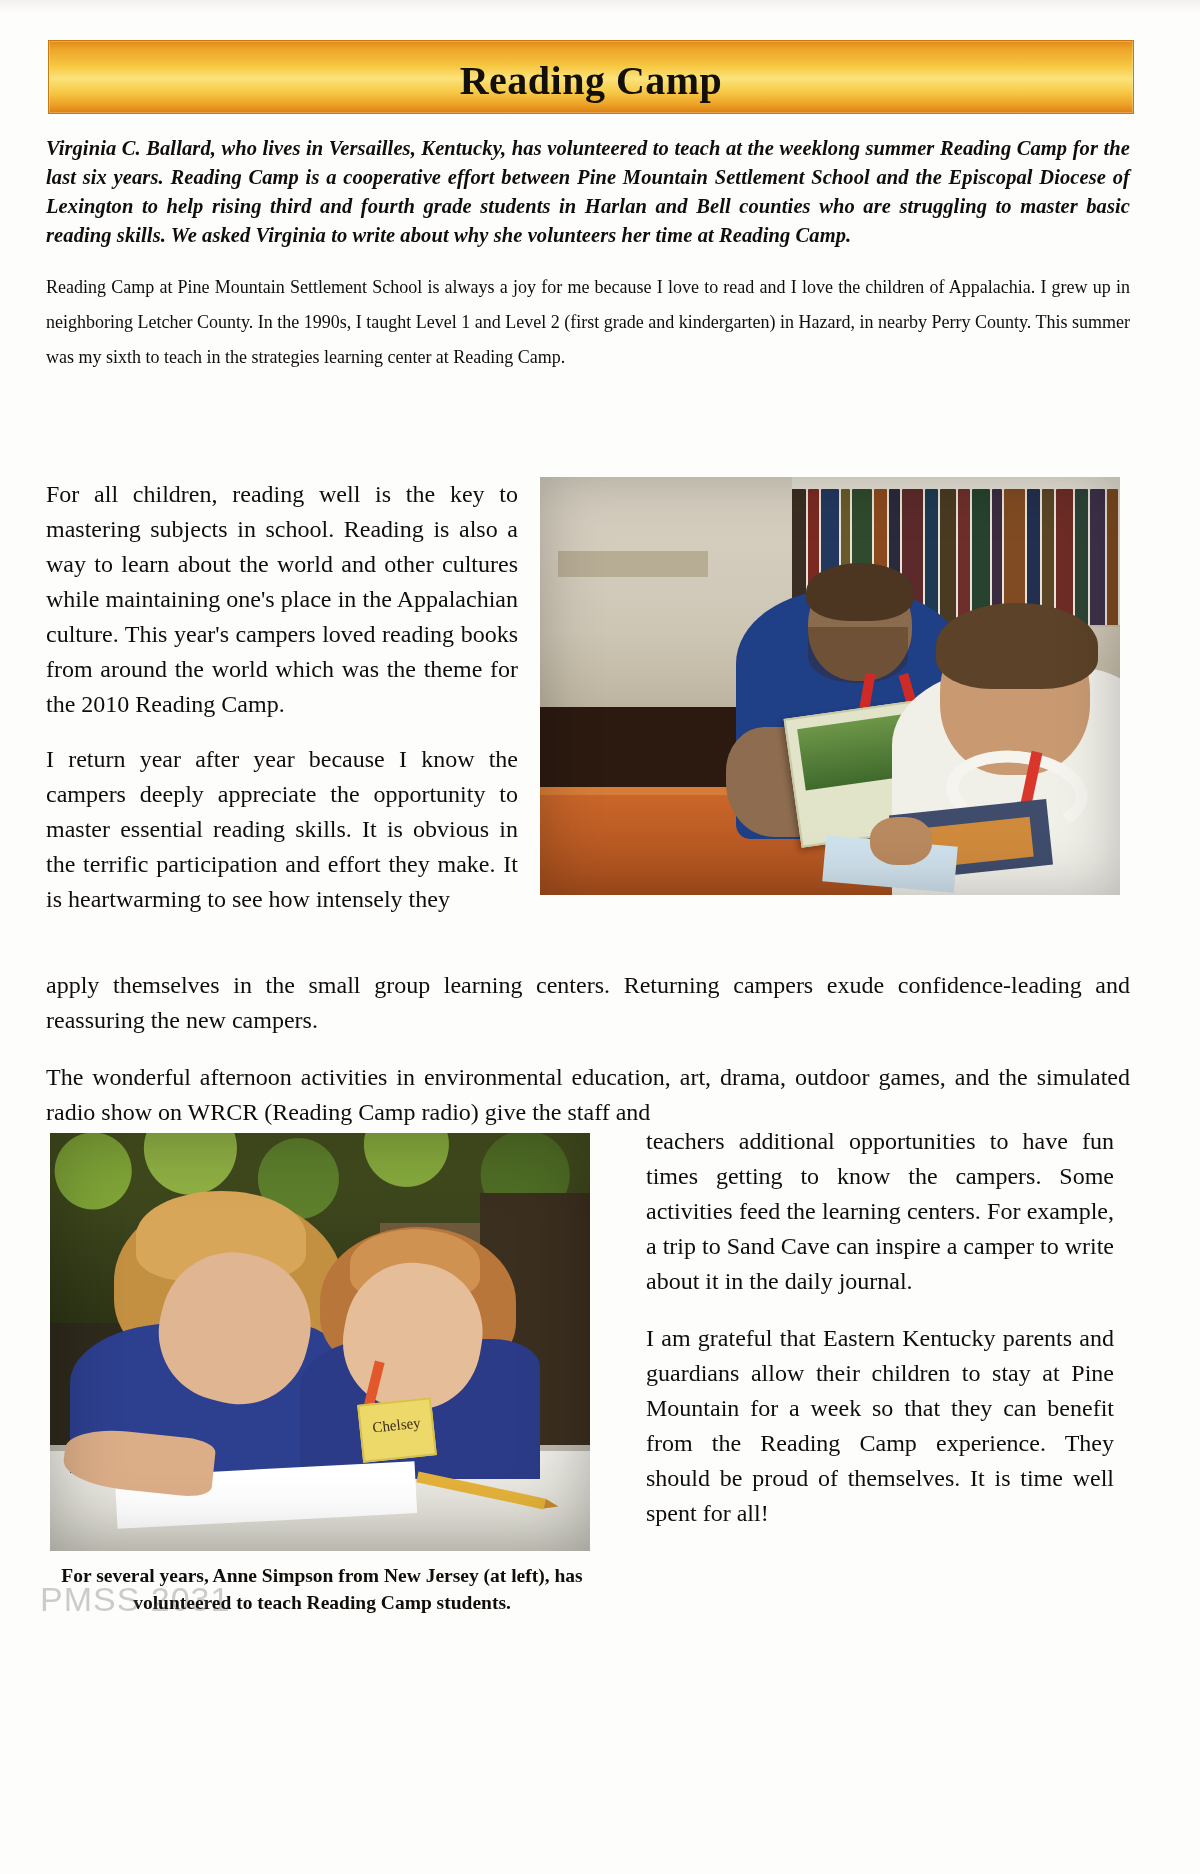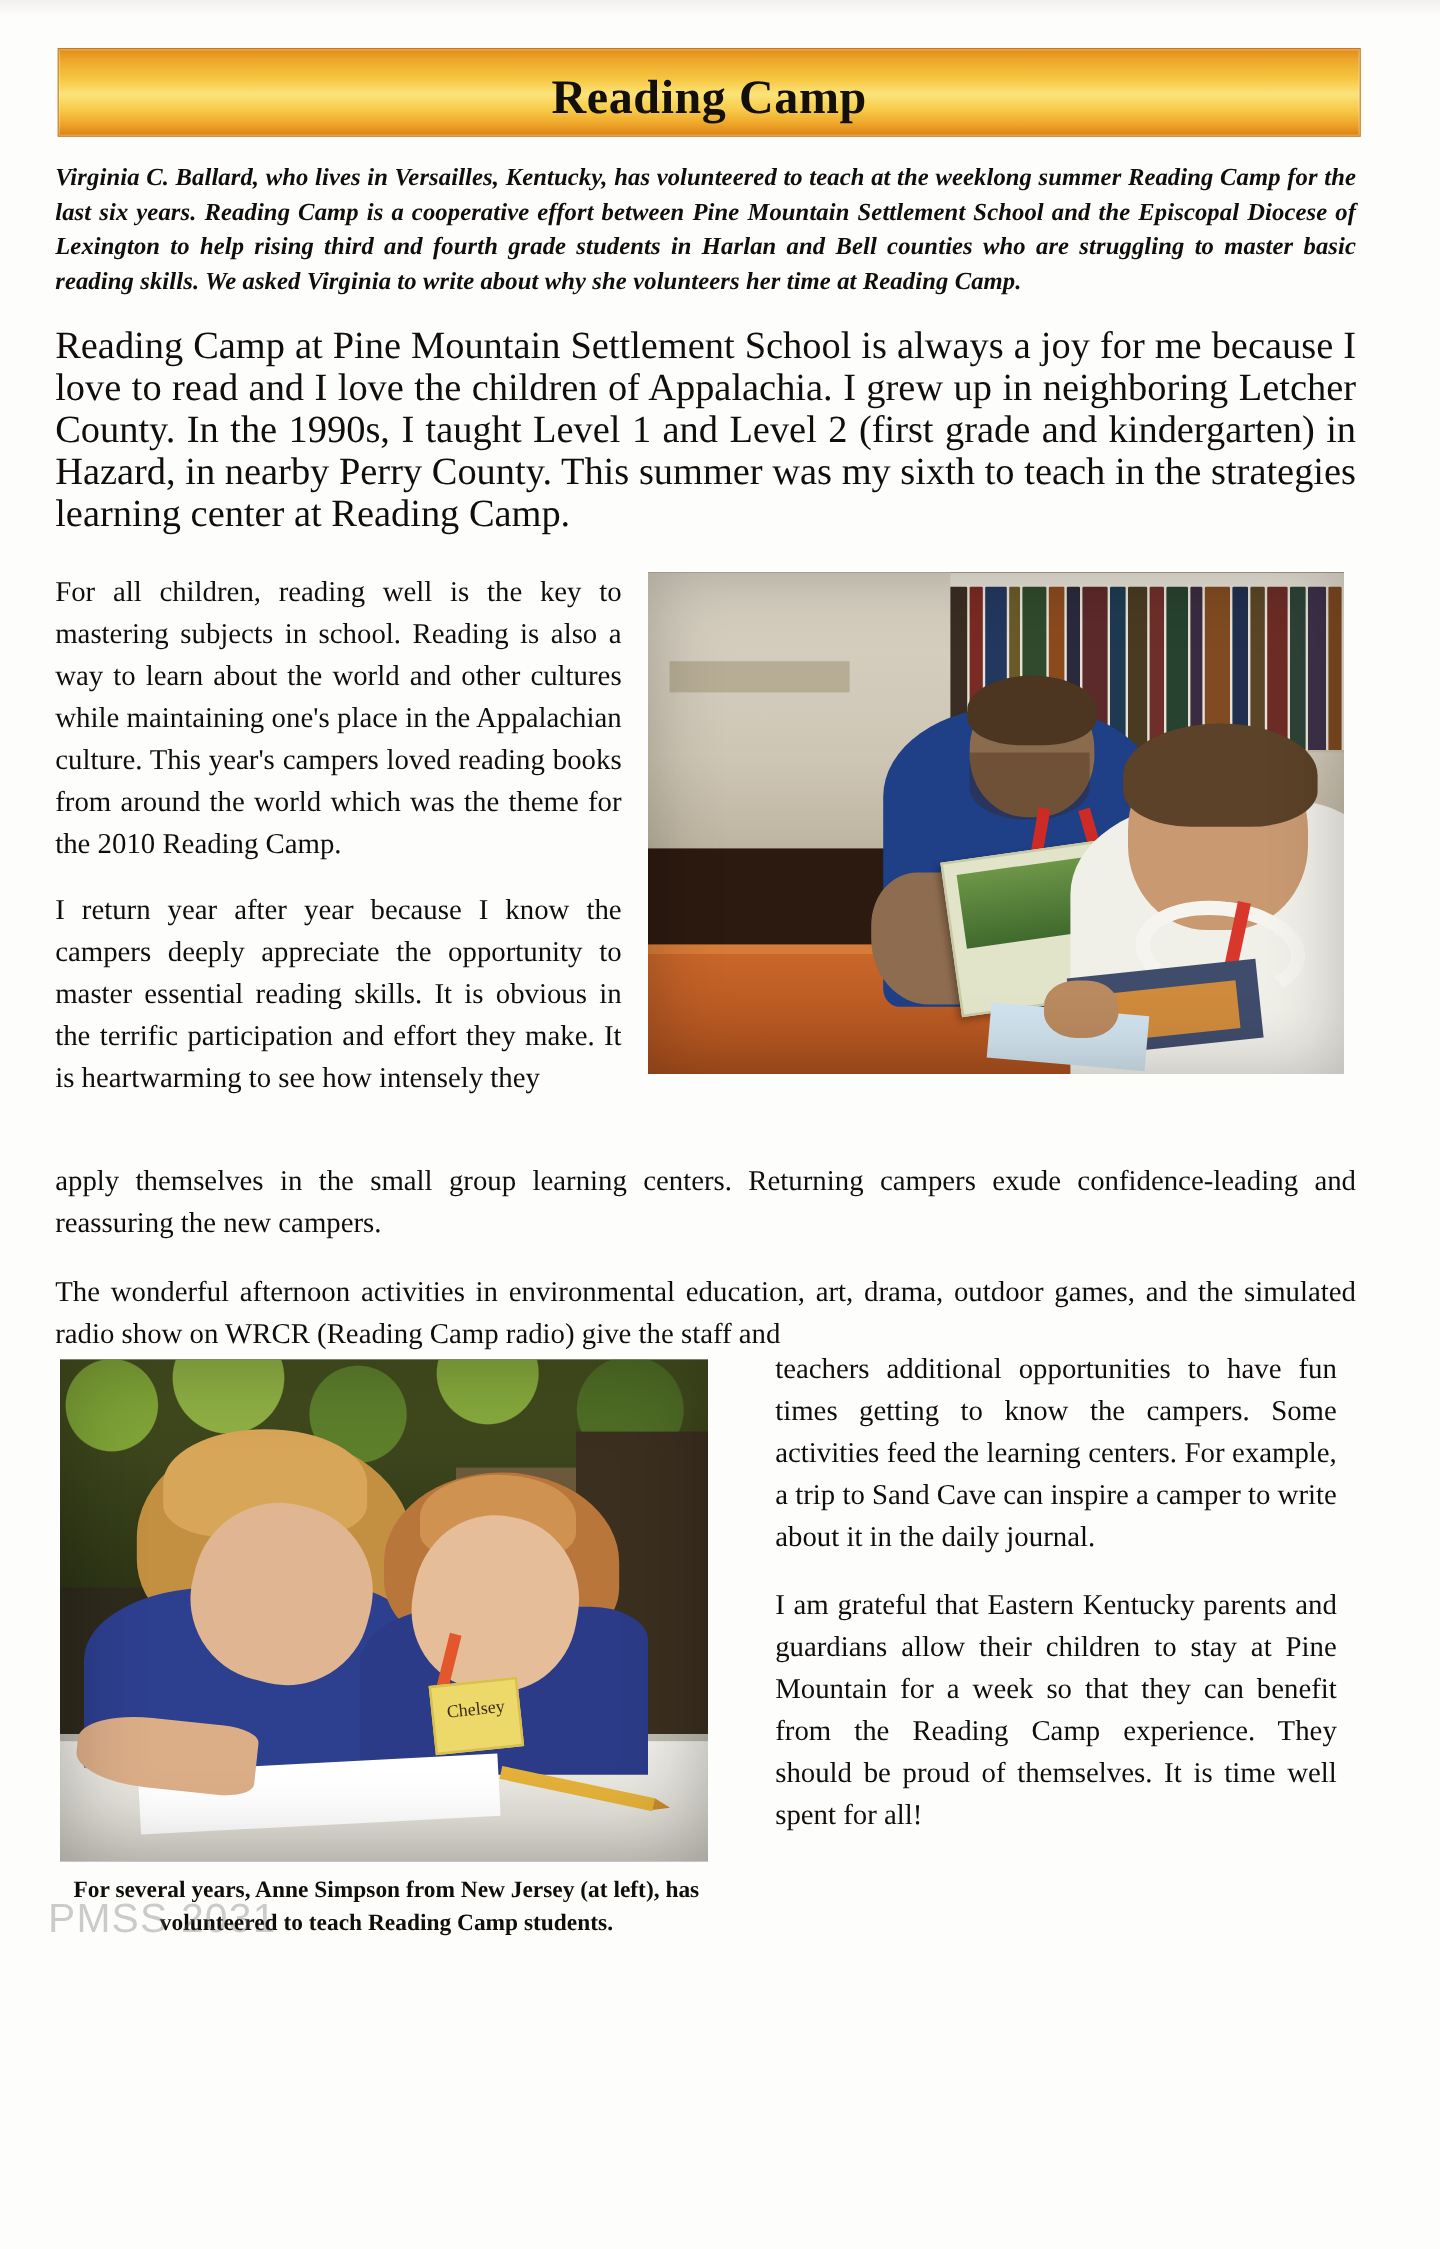--- a/index.html
+++ b/index.html
@@ -69,21 +69,21 @@
     font-size: 20.5px;
     line-height: 29px;
     text-align: justify;
     text-justify: inter-word;
     letter-spacing: 0.1px;
   }
 
   
   p.body {
     width: 1084px;
-    font-size: 32px;
+    font-size: 18px;
     line-height: 35px;
     text-align: justify;
     text-justify: inter-word;
     margin: 20px 0 0 0;
   }
 
   
   .photo-top {
     position: absolute;
     left: 540px;

